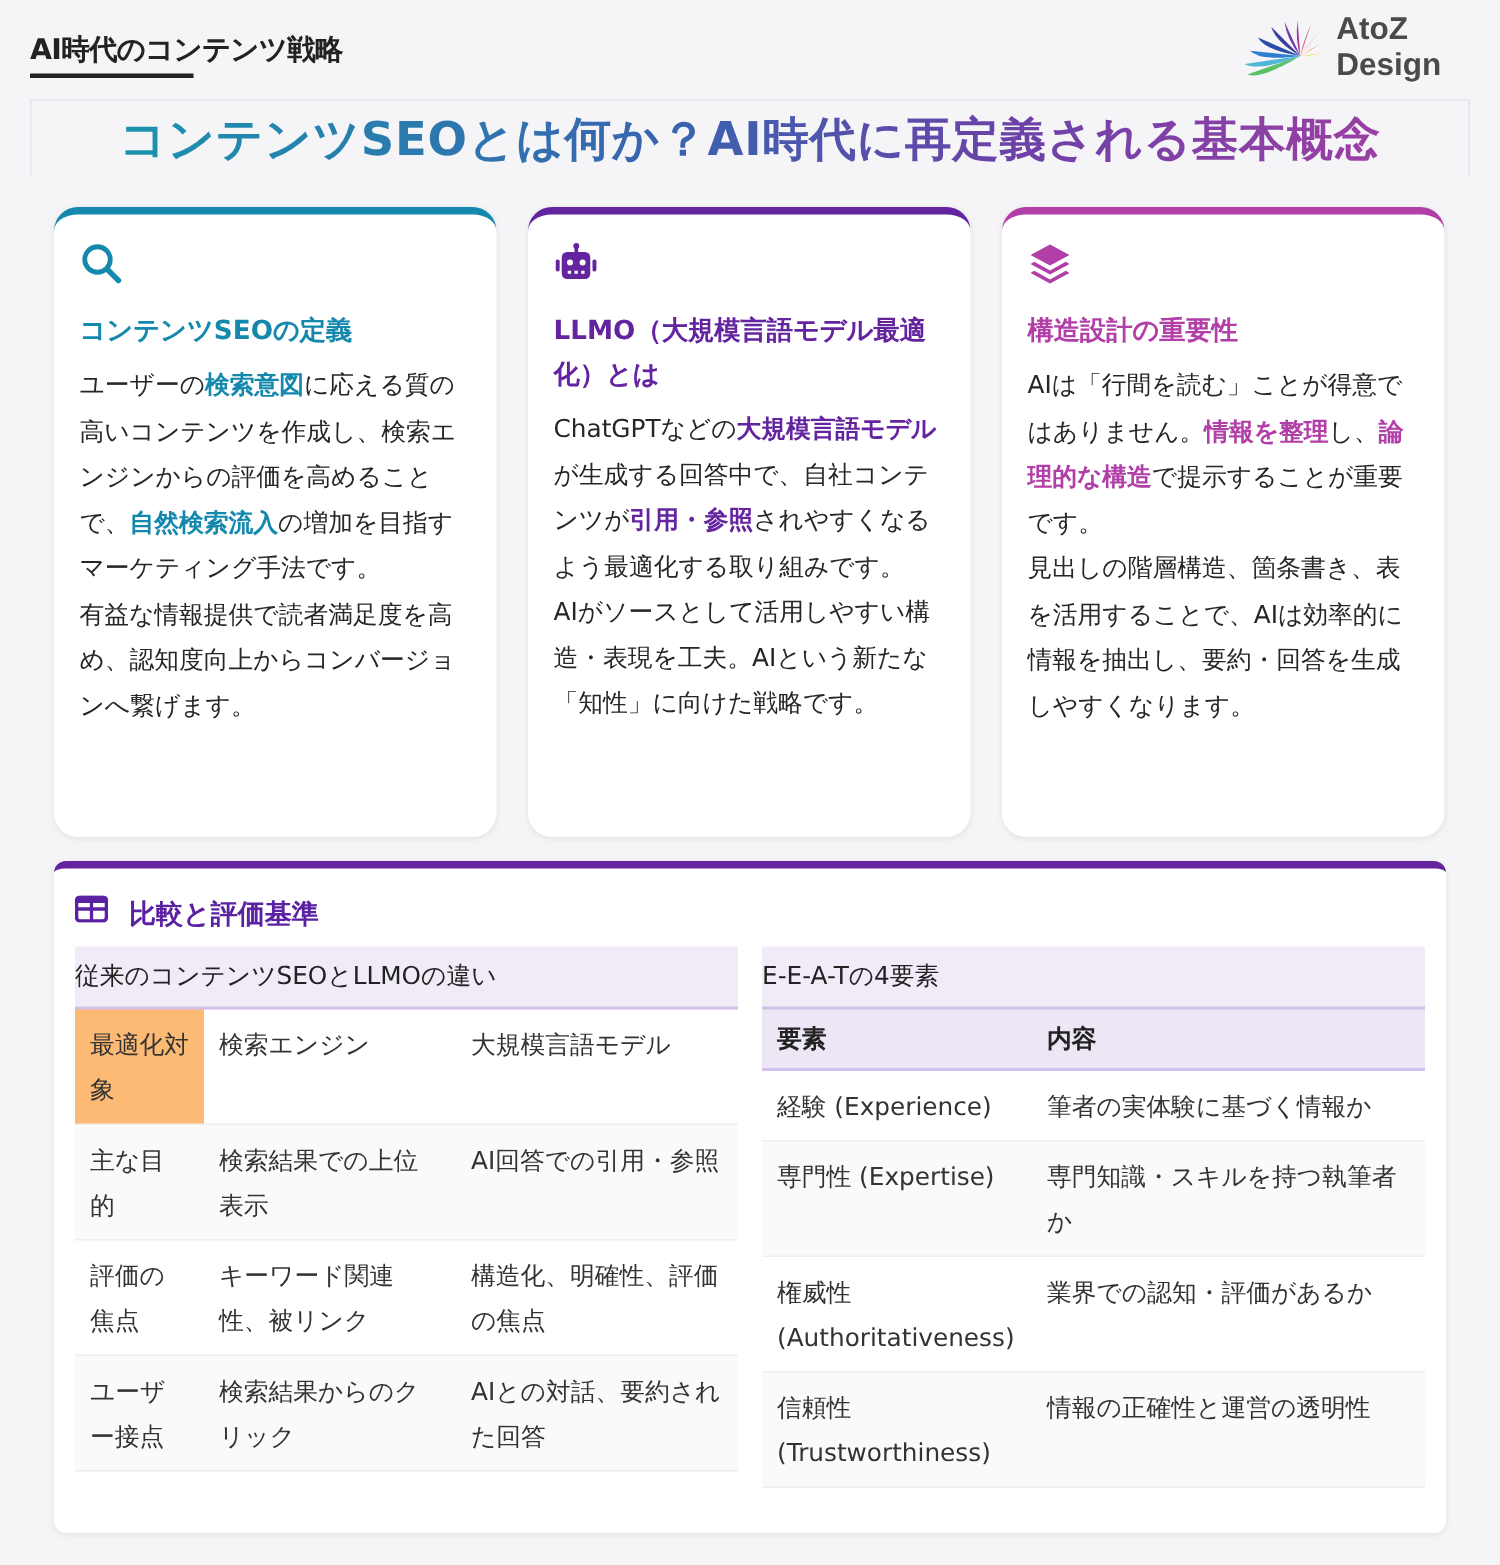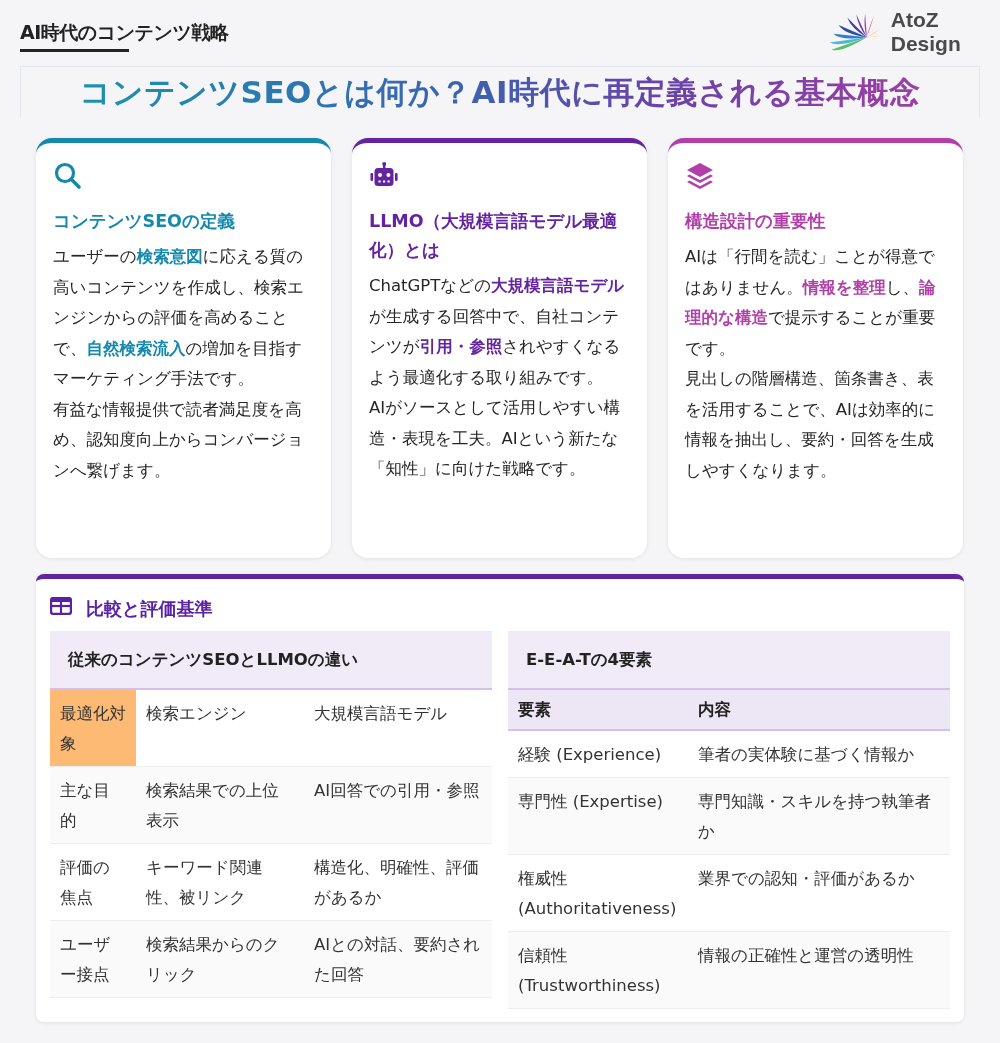--- a/index.html
+++ b/index.html
@@ -60,21 +60,21 @@
   }
   .compare-header {
     position: absolute; left: 14px; top: 18px; display: flex; align-items: flex-start;
   }
   .compare-header svg { width: 22px; height: 18px; margin-right: 14px; }
   .compare-header span { font-size: 18px; font-weight: bold; color: #5b21a3; }
   .tbl {
     position: absolute; top: 52px; border-collapse: collapse; font-size: 16.5px;
   }
   .tbl .caption-row td {
-    background: #f1ebf8; font-weight: bold; height: 58px; padding: 0 18px;
+    background: #f1ebf8; font-weight: normal; height: 41px; padding: 0 0;
     border-bottom: 2px solid #d4c0ec; color: #222; font-size: 16.5px;
   }
   .tbl th {
     background: #ece6f5; font-weight: bold; text-align: left; height: 41px; padding: 0 10px;
     border-bottom: 2px solid #d4c0ec; color: #222;
   }
   .tbl td.cell {
     vertical-align: top; padding: 9px 10px 7px 10px; line-height: 30px; color: #333;
   }
   .tbl tr.row:nth-child(odd) td.cell { background: #fafafa; }
@@ -182,21 +182,21 @@
         <td class="cell" style="background:#fff">大規模言語モデル</td>
       </tr>
       <tr class="row">
         <td class="cell" style="background:#fafafa">主な目的</td>
         <td class="cell" style="background:#fafafa">検索結果での上位表示</td>
         <td class="cell" style="background:#fafafa">AI回答での引用・参照</td>
       </tr>
       <tr class="row">
         <td class="cell" style="background:#fff">評価の焦点</td>
         <td class="cell" style="background:#fff">キーワード関連性、被リンク</td>
-        <td class="cell" style="background:#fff">構造化、明確性、評価があるか</td>
+        <td class="cell" style="background:#fff">構造化、明確性、評価の焦点</td>
       </tr>
       <tr class="row">
         <td class="cell" style="background:#fafafa">ユーザー接点</td>
         <td class="cell" style="background:#fafafa">検索結果からのクリック</td>
         <td class="cell" style="background:#fafafa">AIとの対話、要約された回答</td>
       </tr>
     </tbody>
   </table>
 
   <table class="tbl tbl-right">

